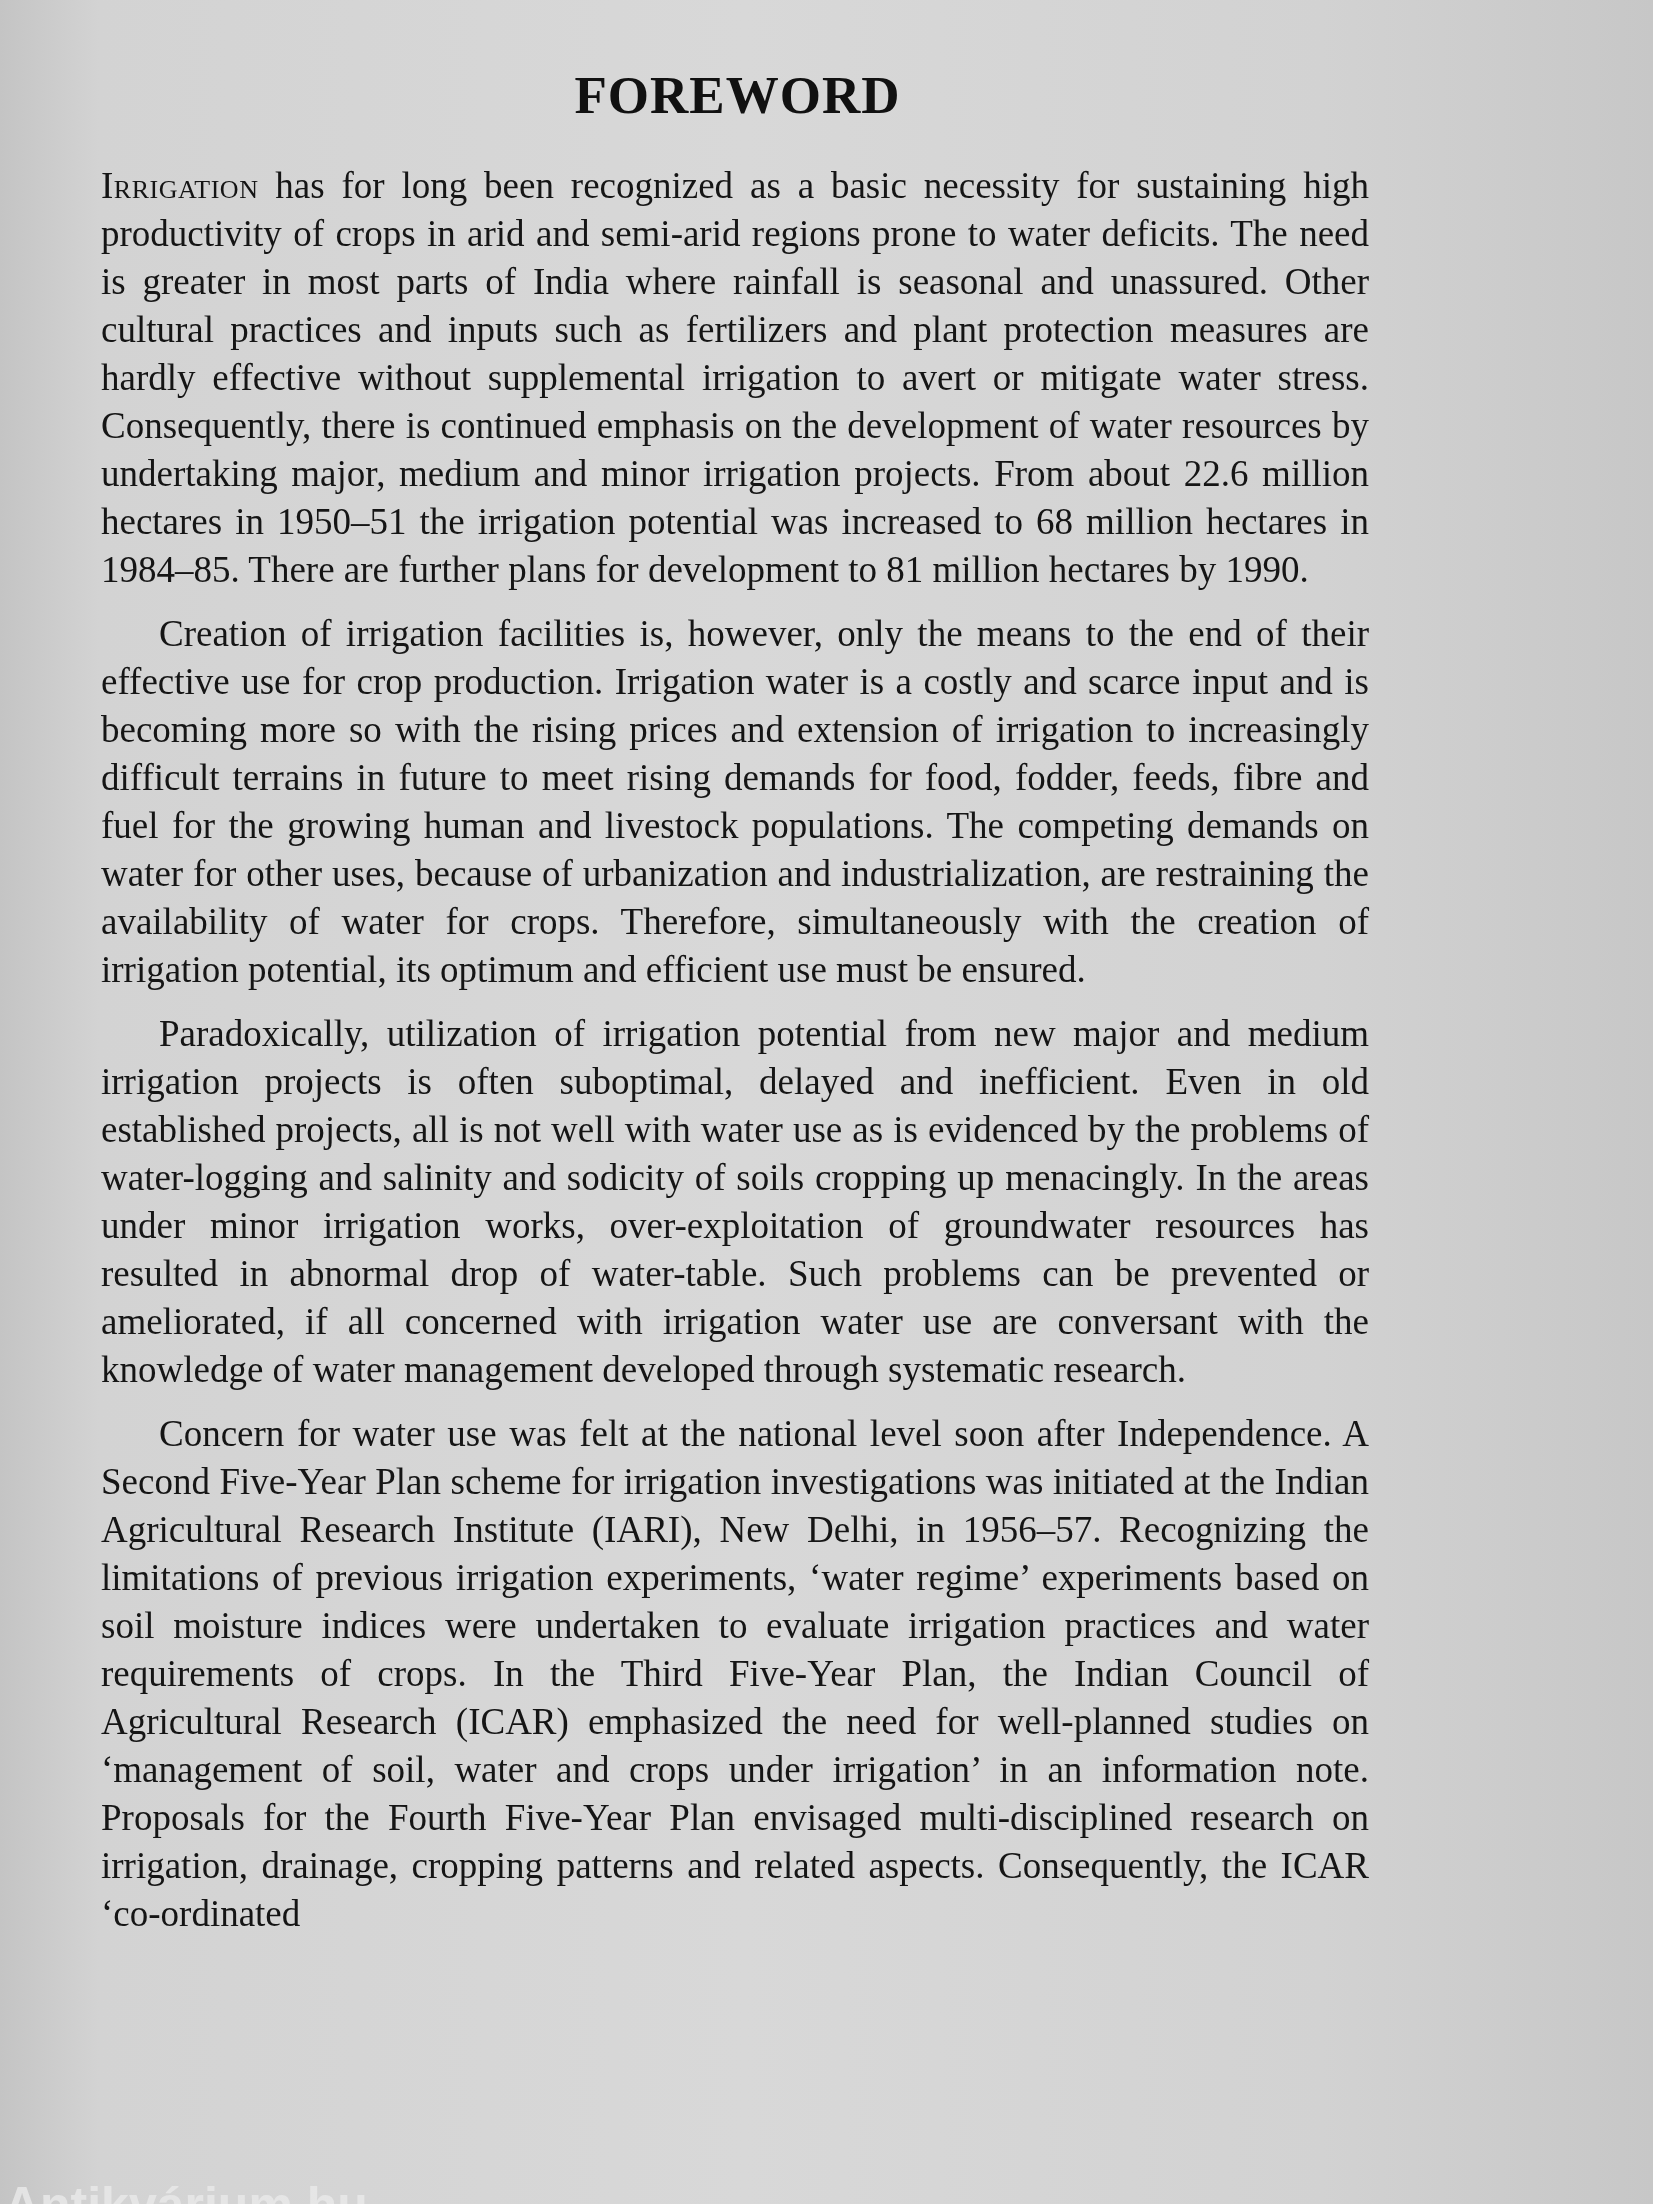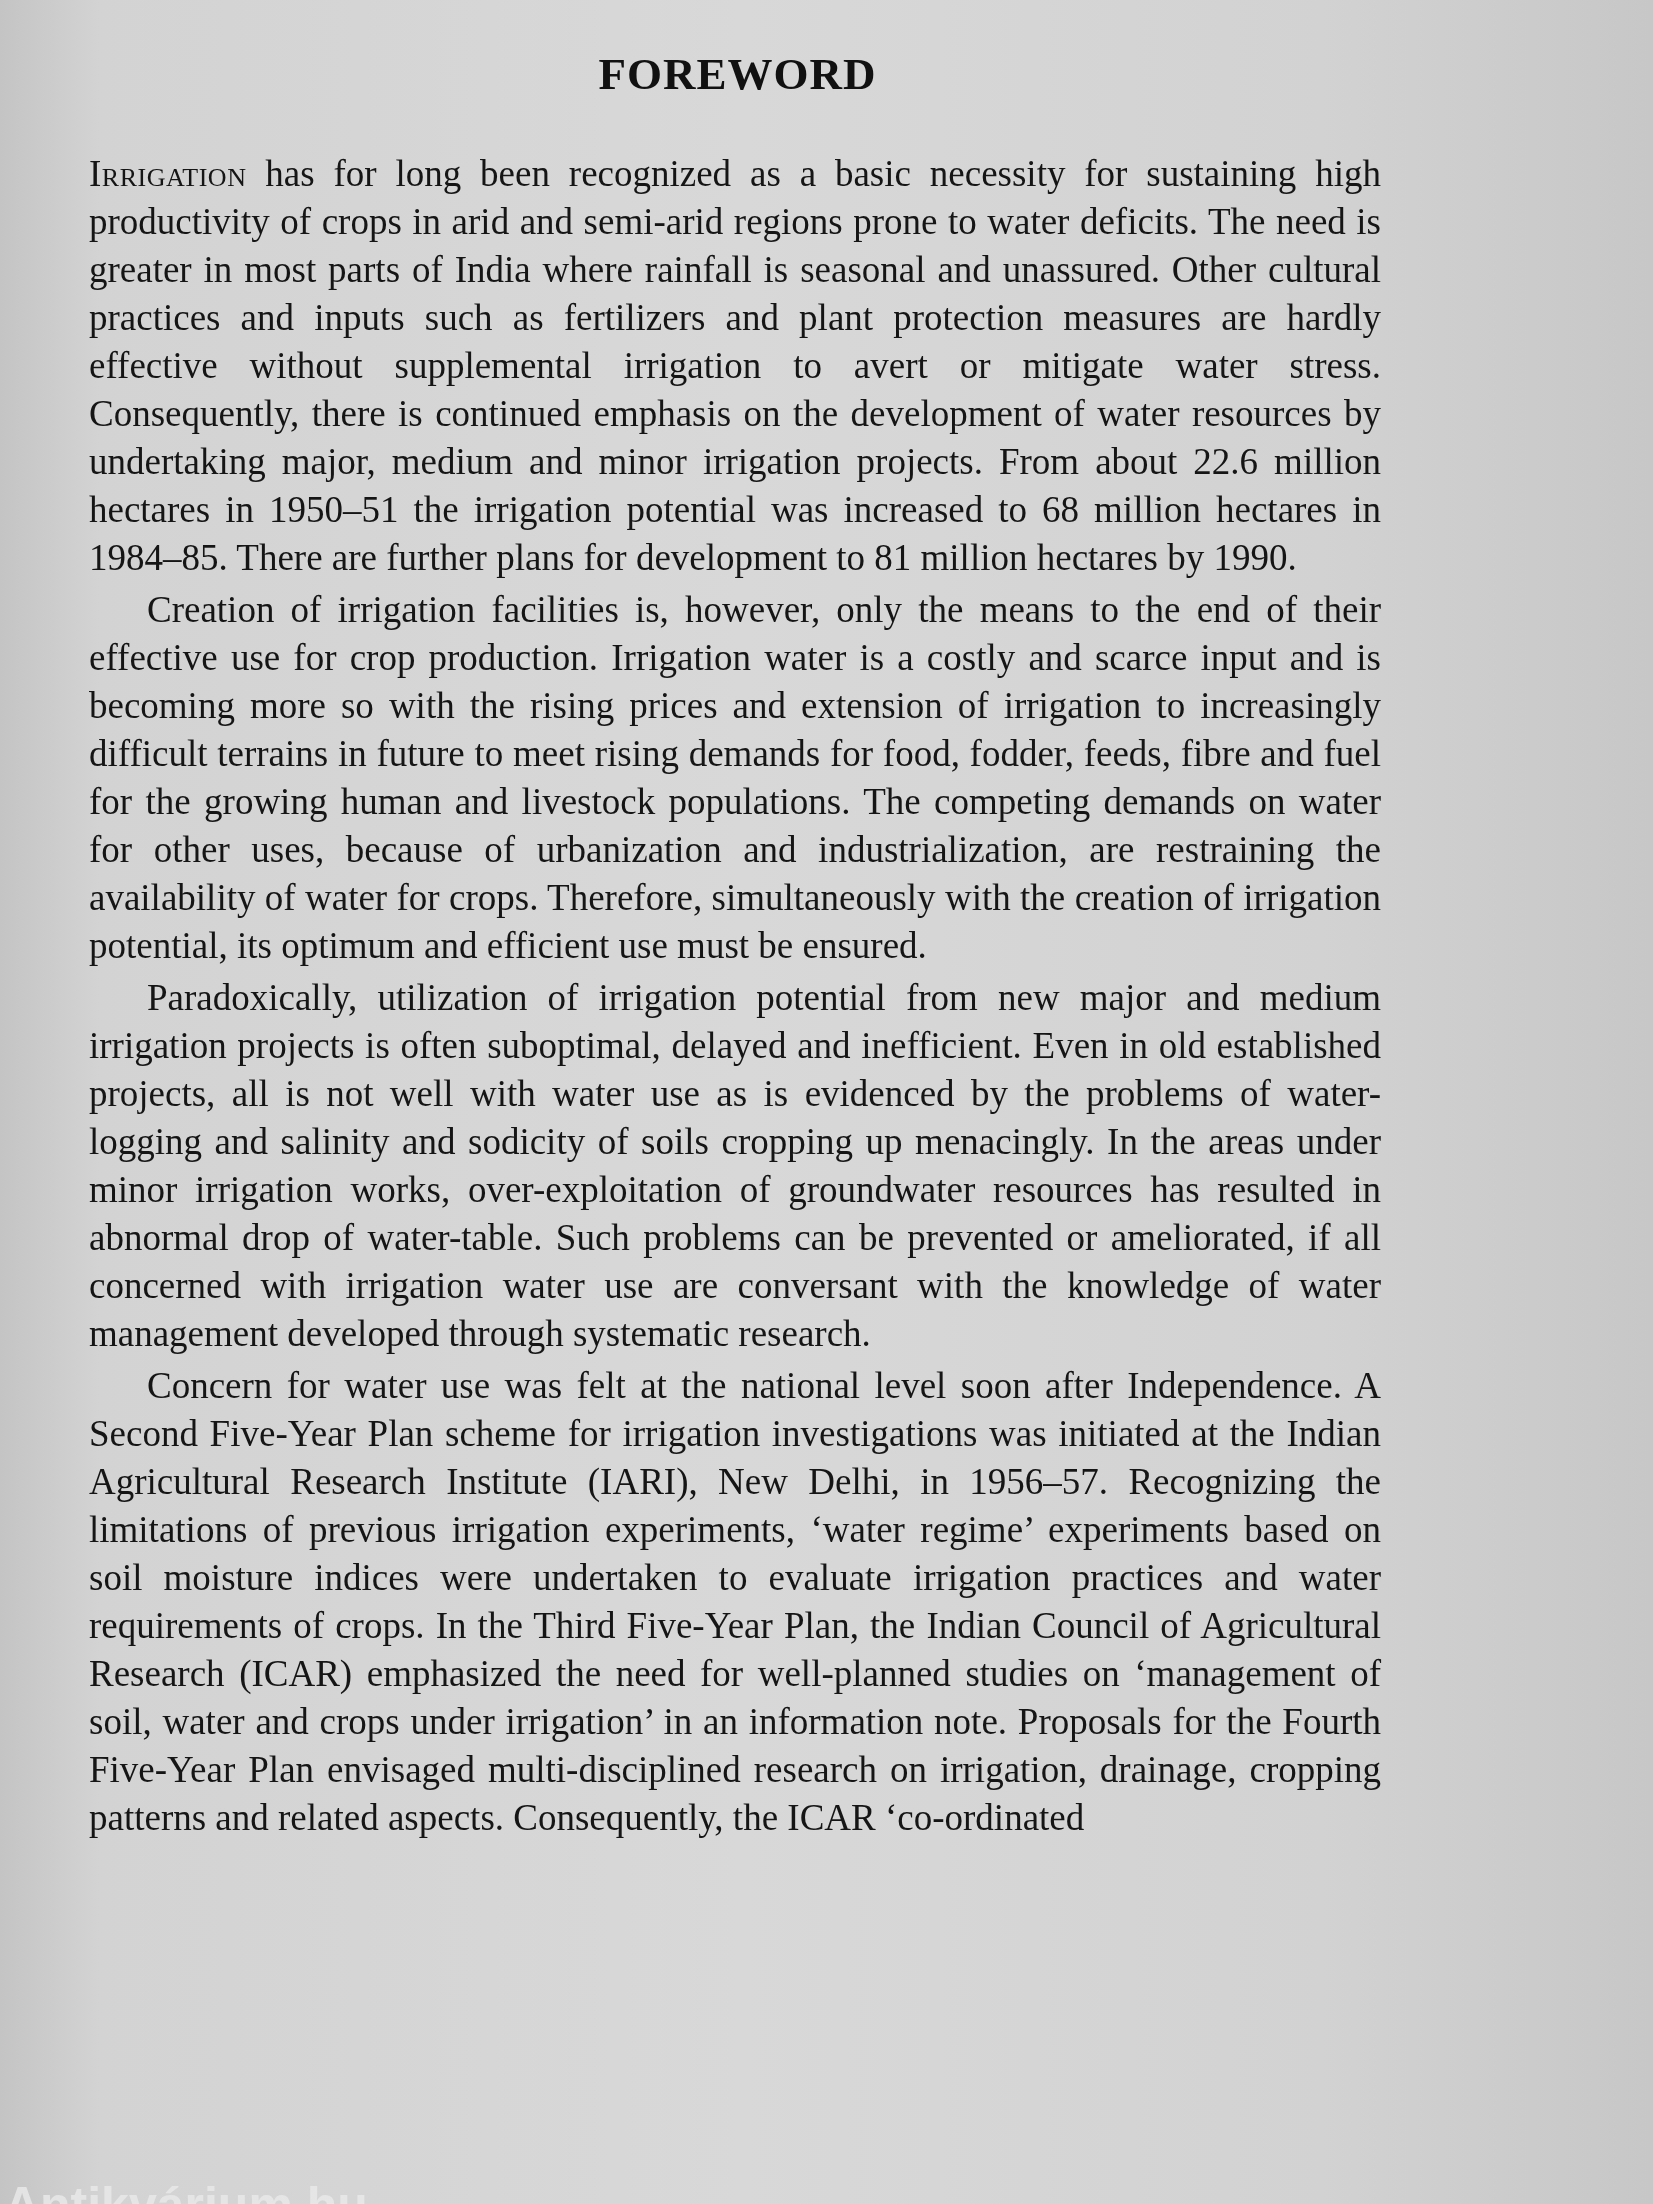--- a/index.html
+++ b/index.html
@@ -17,42 +17,42 @@
     }
     .page {
       position: absolute;
       left: 0;
       top: 0;
       width: 1654px;
       height: 2205px;
     }
     .title {
       position: absolute;
-      top: 18px;
+      top: 29px;
       left: 0;
       width: 1475px;
       text-align: center;
       font-weight: bold;
-      font-size: 45px;
+      font-size: 53px;
       letter-spacing: 1px;
       color: #111;
     }
     .body-text {
       position: absolute;
       left: 85px;
       top: 146px;
       width: 1300px;
       font-size: 37px;
       line-height: 48px;
       text-align: justify;
       text-align-last: auto;
       color: #151515;
     }
     .para {
-      margin: 4px;
+      margin: 16px;
       text-indent: 58px;
       hyphens: manual;
     }
     .para.first {
       text-indent: 0;
     }
     .smallcaps {
       font-variant: small-caps;
       letter-spacing: 0.5px;
     }

